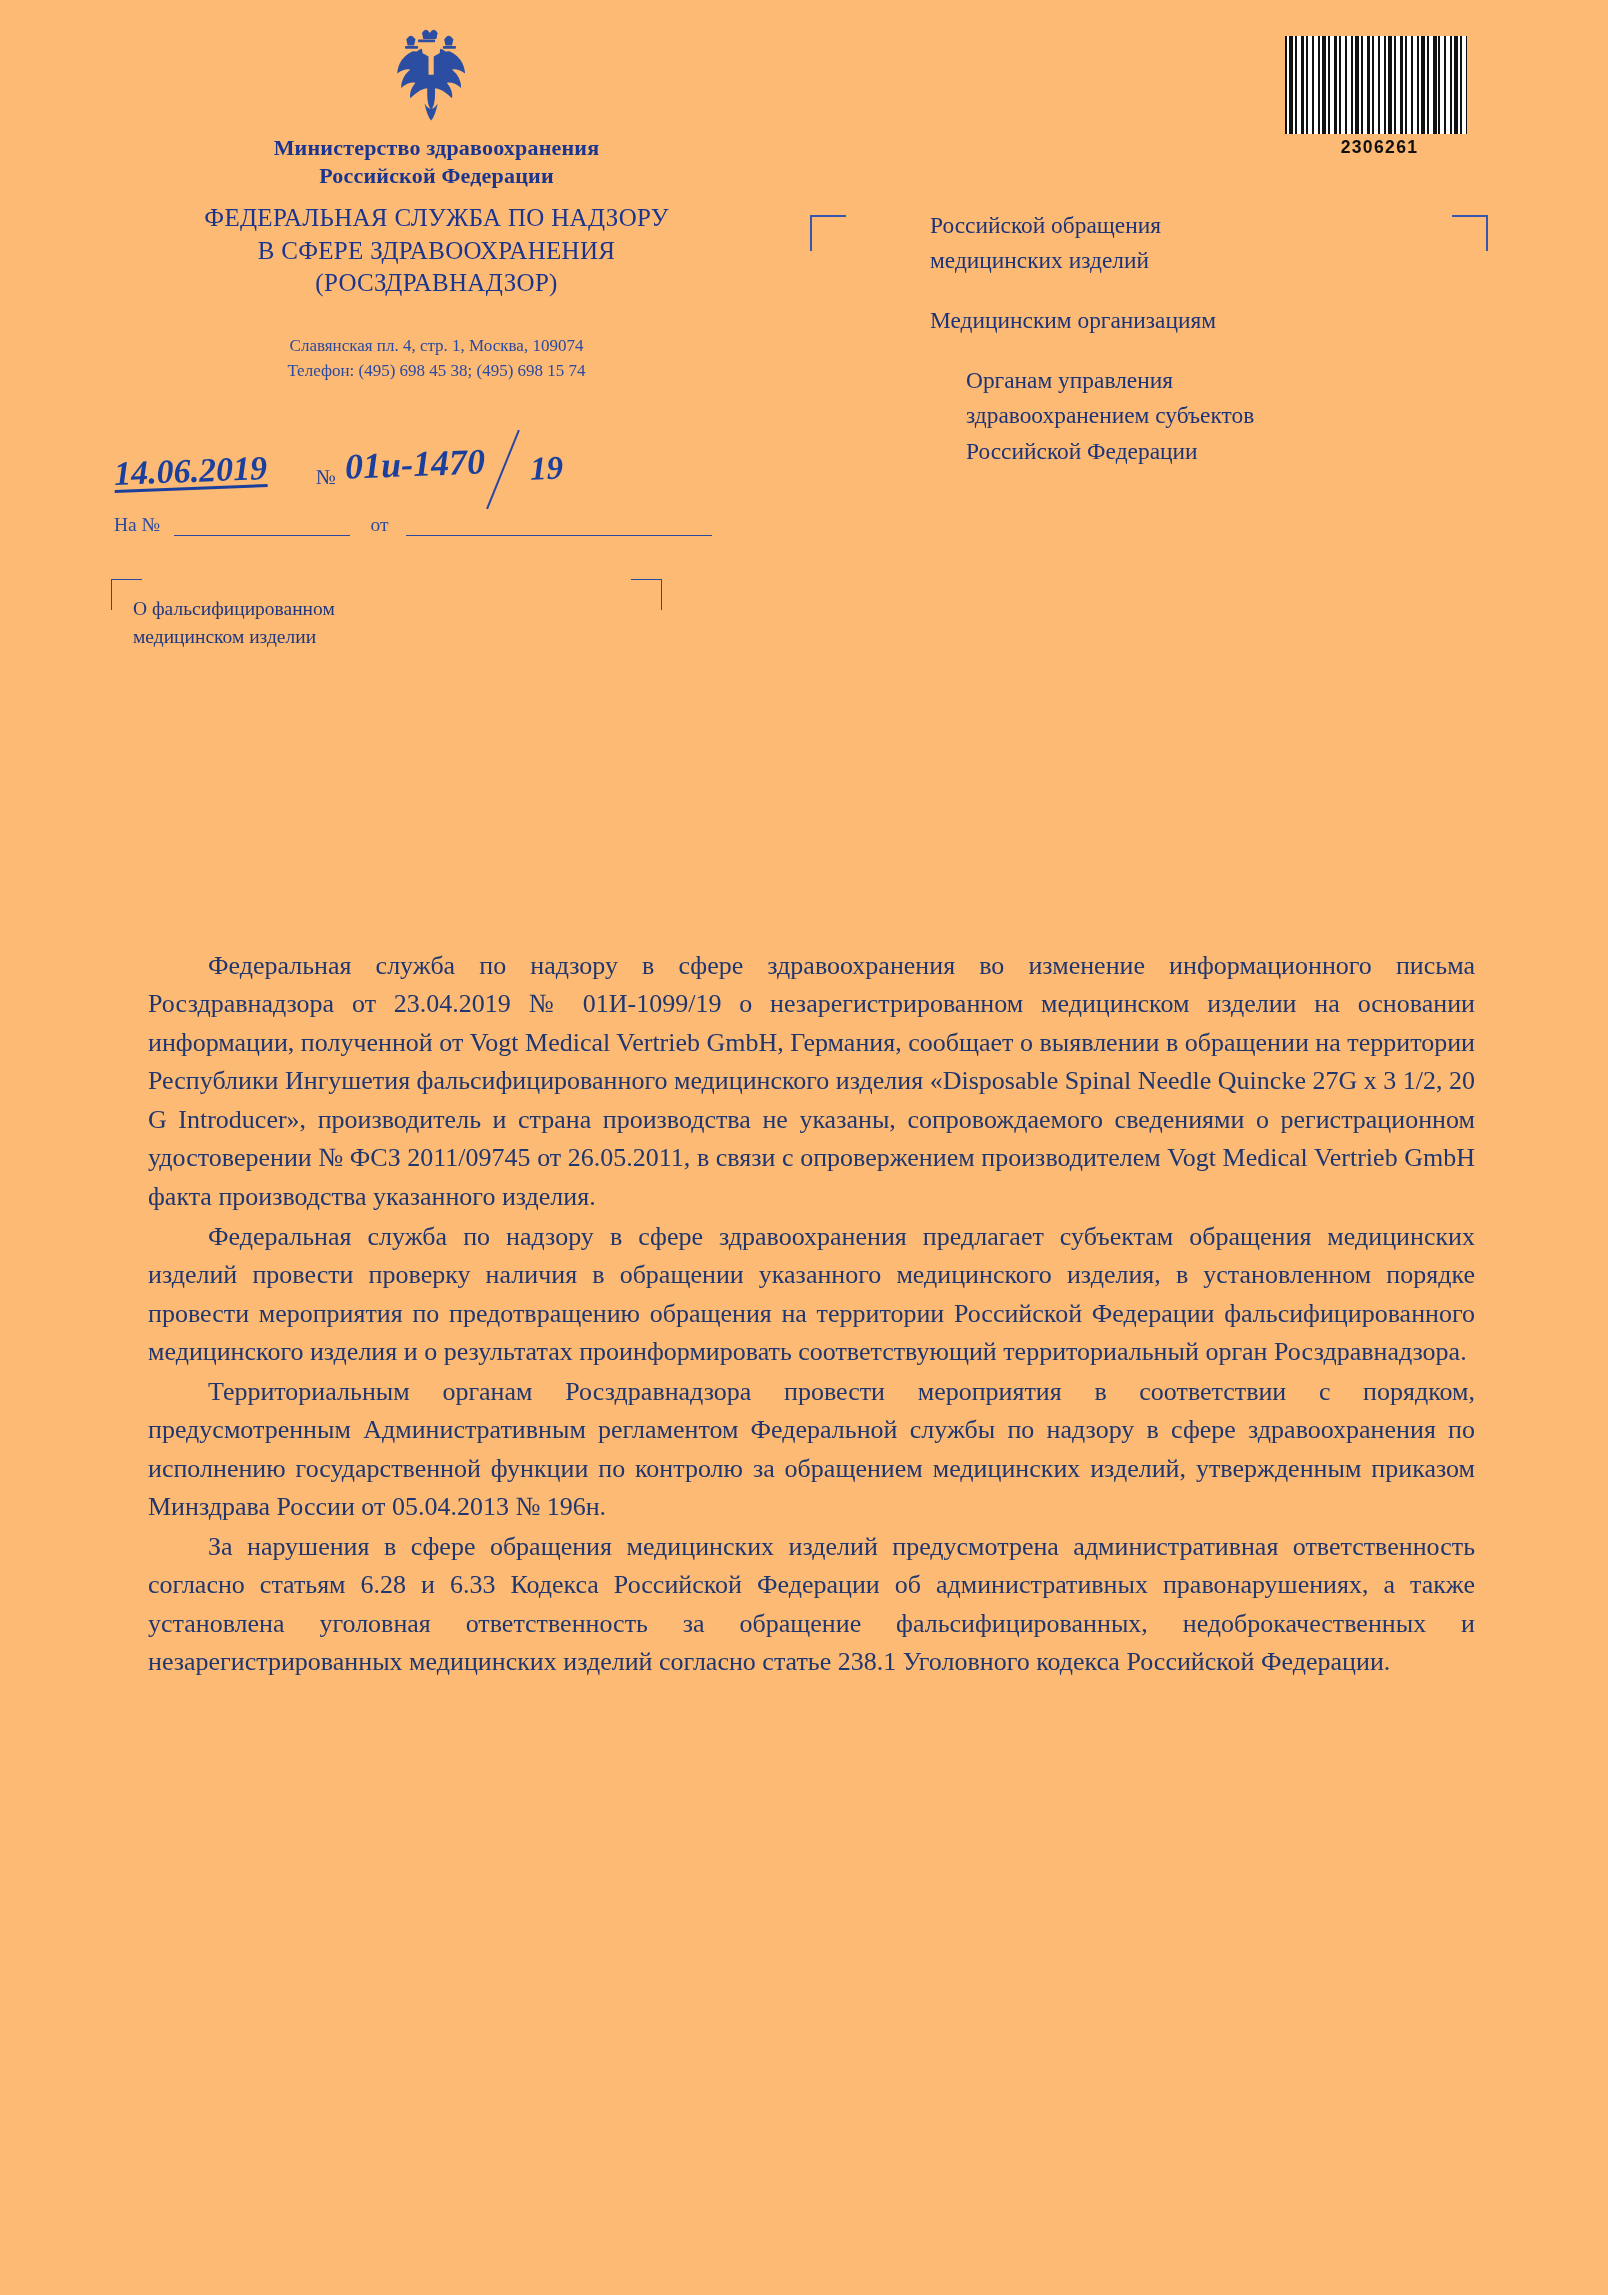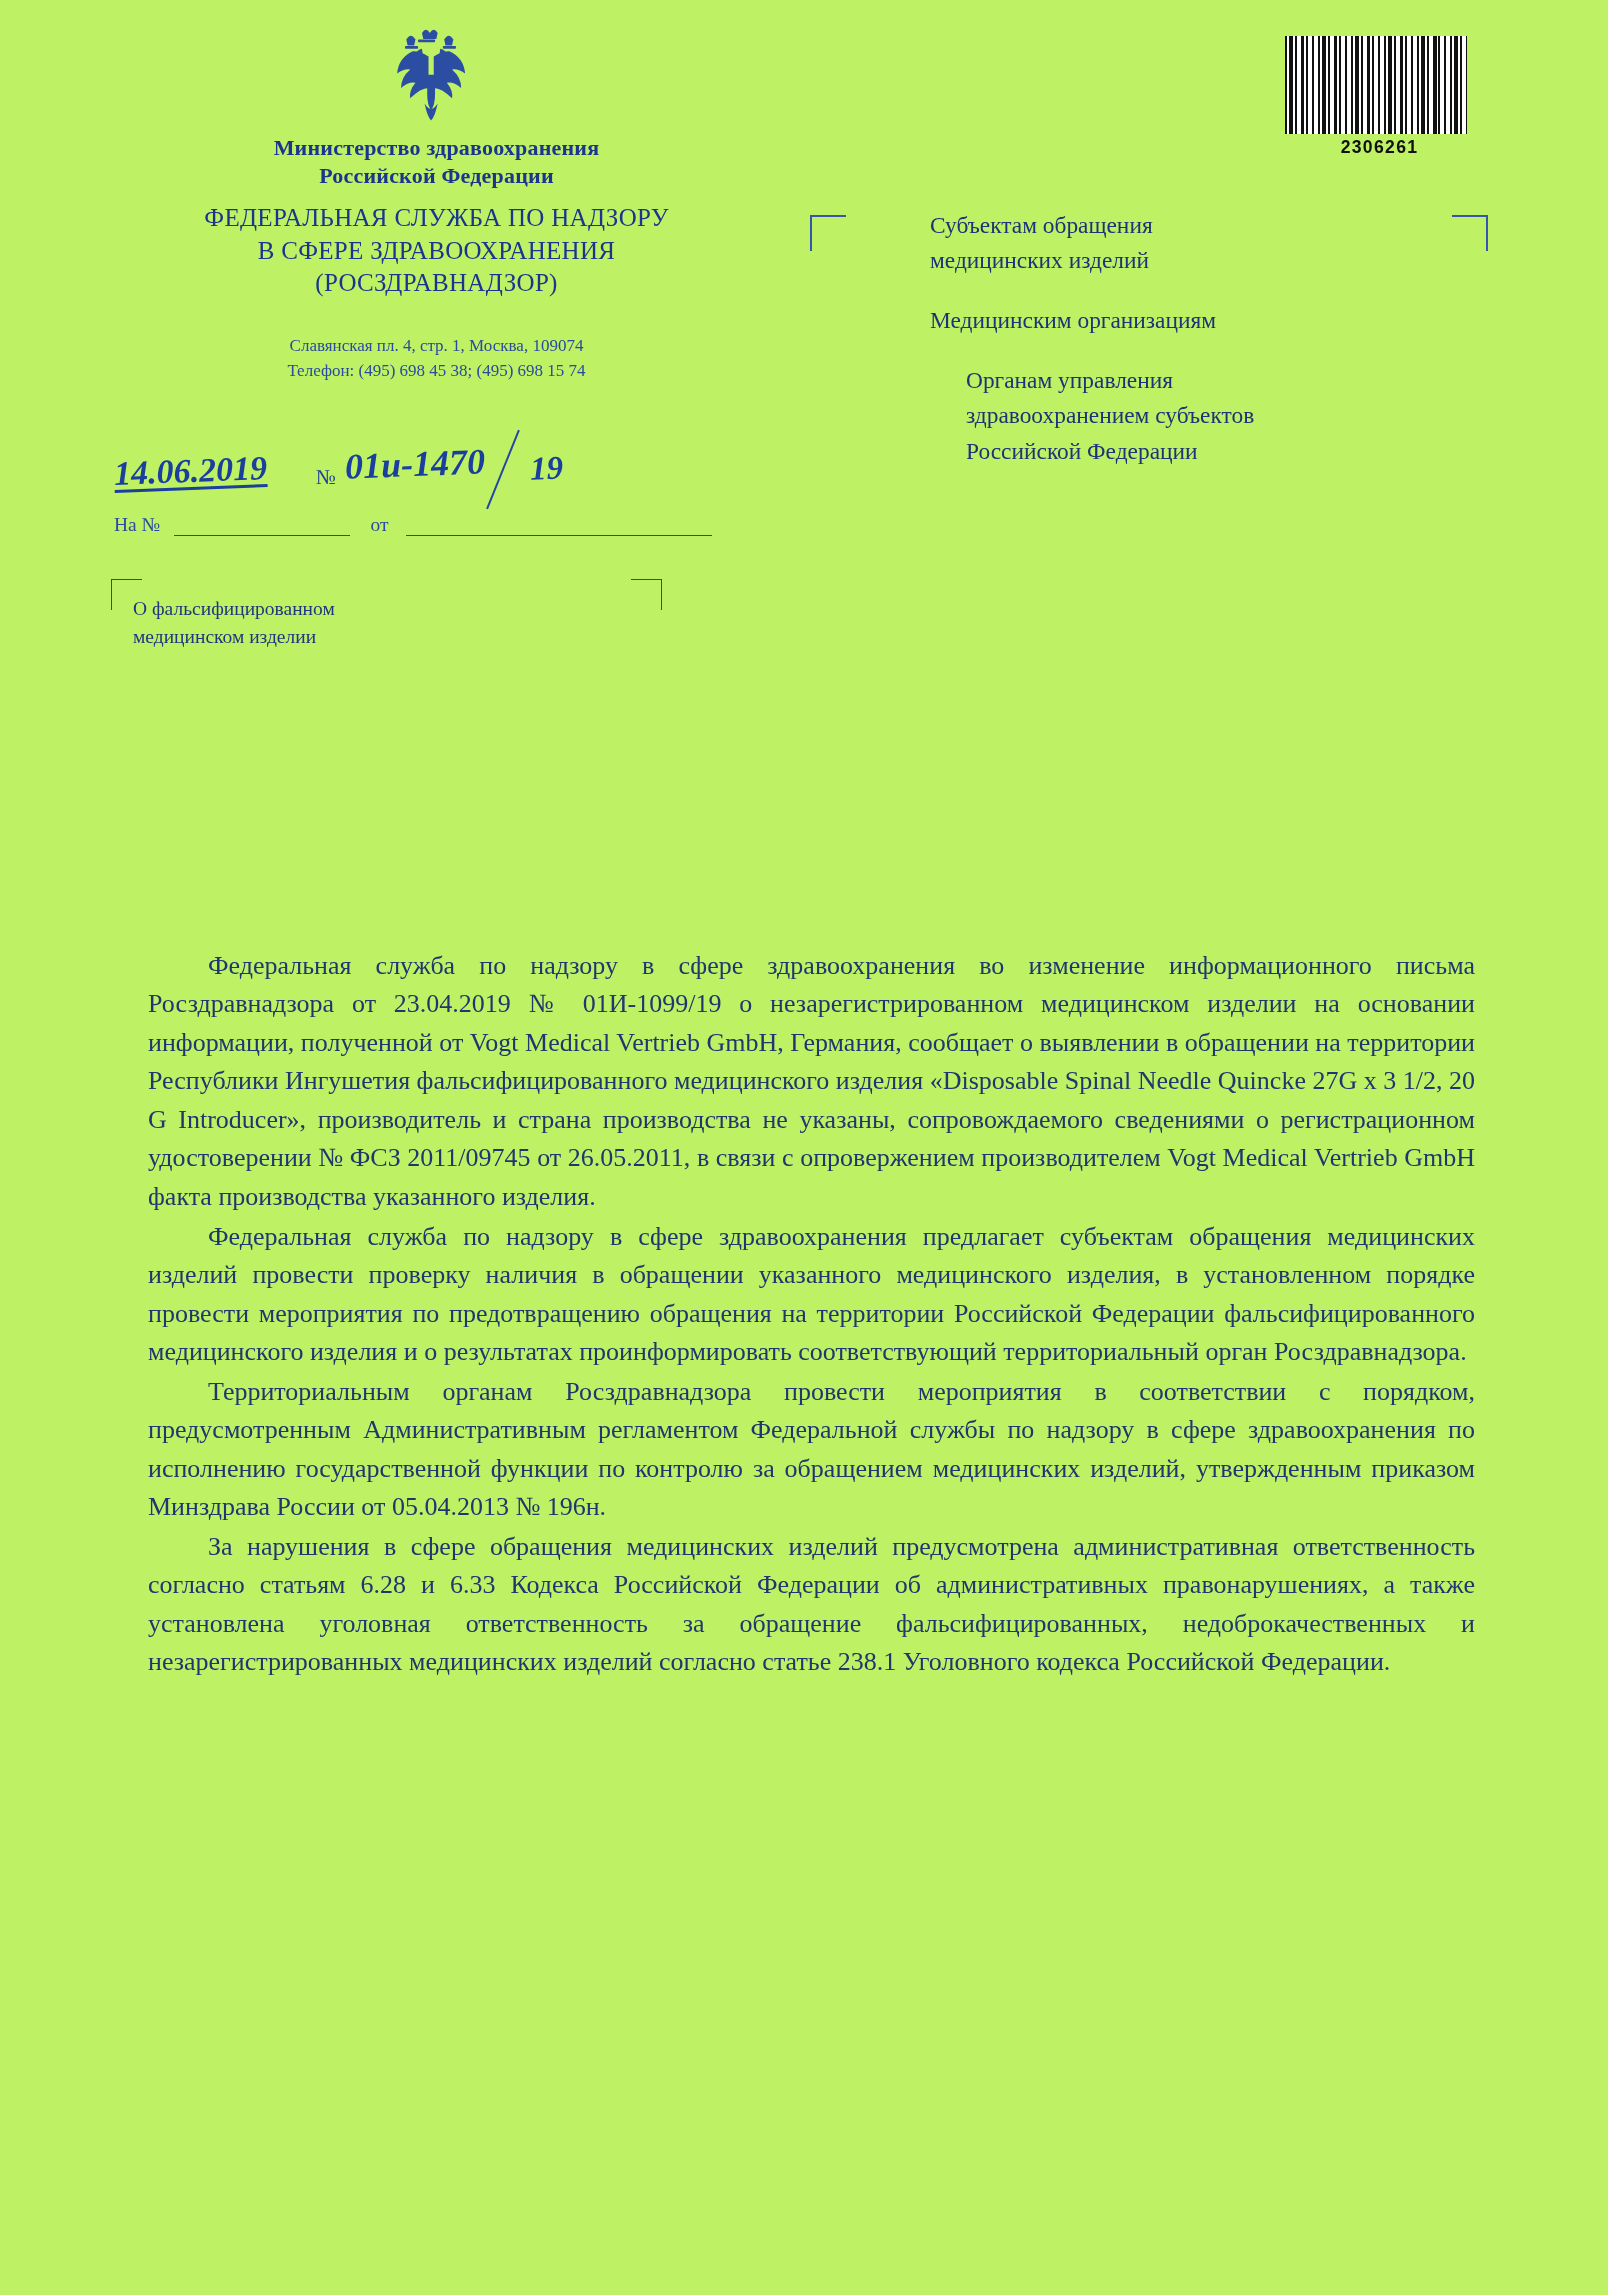--- a/index.html
+++ b/index.html
@@ -12,21 +12,21 @@
     height: 2295px;
     position: relative;
     font-family: "Liberation Serif", serif;
     color: #1b2a5e;
     overflow: hidden;
   }
 
   .page {
     position: absolute;
     inset: 0;
-    background: #bef264;
+    background: #fdba74;
   }
 
   
   .letterhead {
     position: absolute;
     left: 111px;
     top: 19.5px;
     width: 651px;
     text-align: center;
     color: #1d3a8a;
@@ -285,21 +285,21 @@
 
   <div class="barcode-wrap">
     <div class="barcode"></div>
     <div class="barcode-num">2306261</div>
   </div>
 
   <div class="corner-a tl"></div>
   <div class="corner-a tr"></div>
   <div class="addressee">
     <div class="grp">
-      <div>Субъектам обращения</div>
+      <div>Российской обращения</div>
       <div>медицинских изделий</div>
     </div>
     <div class="grp">
       <div>Медицинским организациям</div>
     </div>
     <div class="grp ind">
       <div>Органам управления</div>
       <div>здравоохранением субъектов</div>
       <div>Российской Федерации</div>
     </div>

